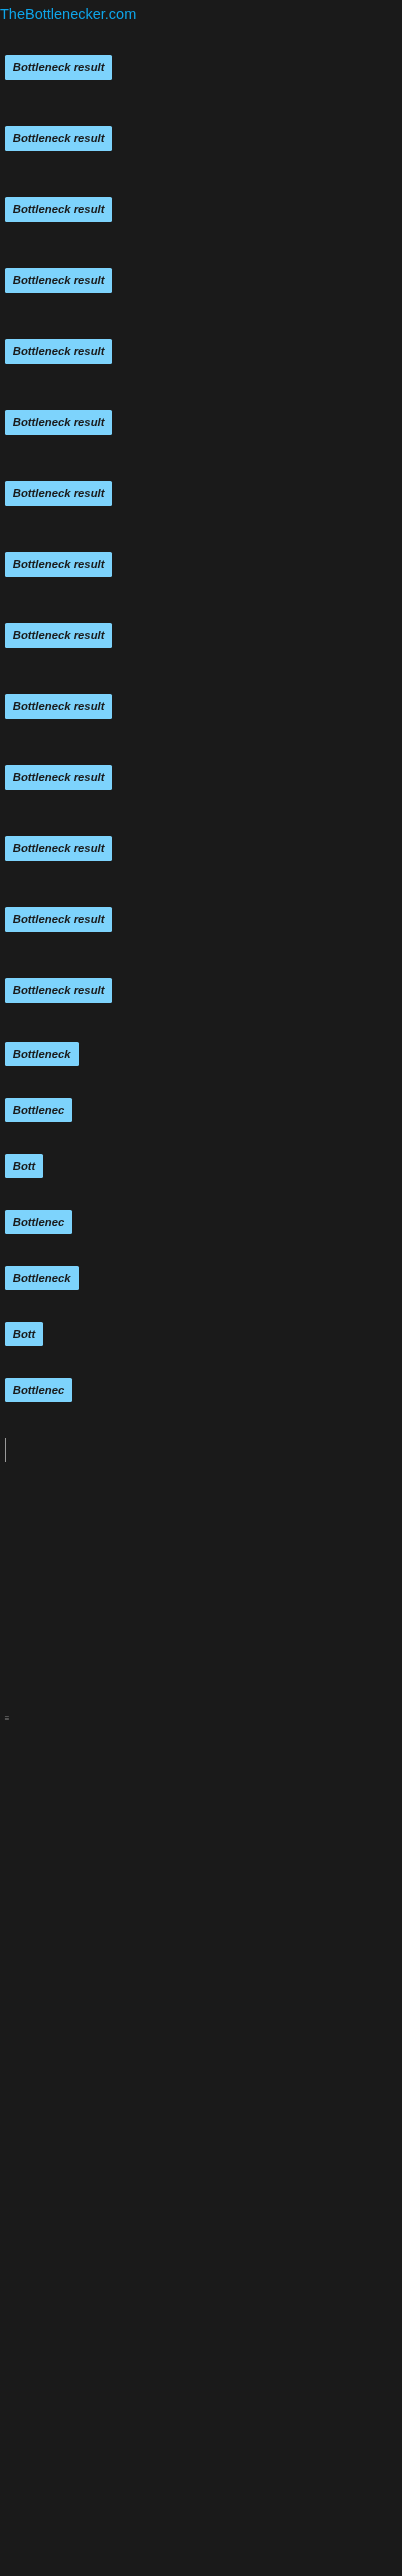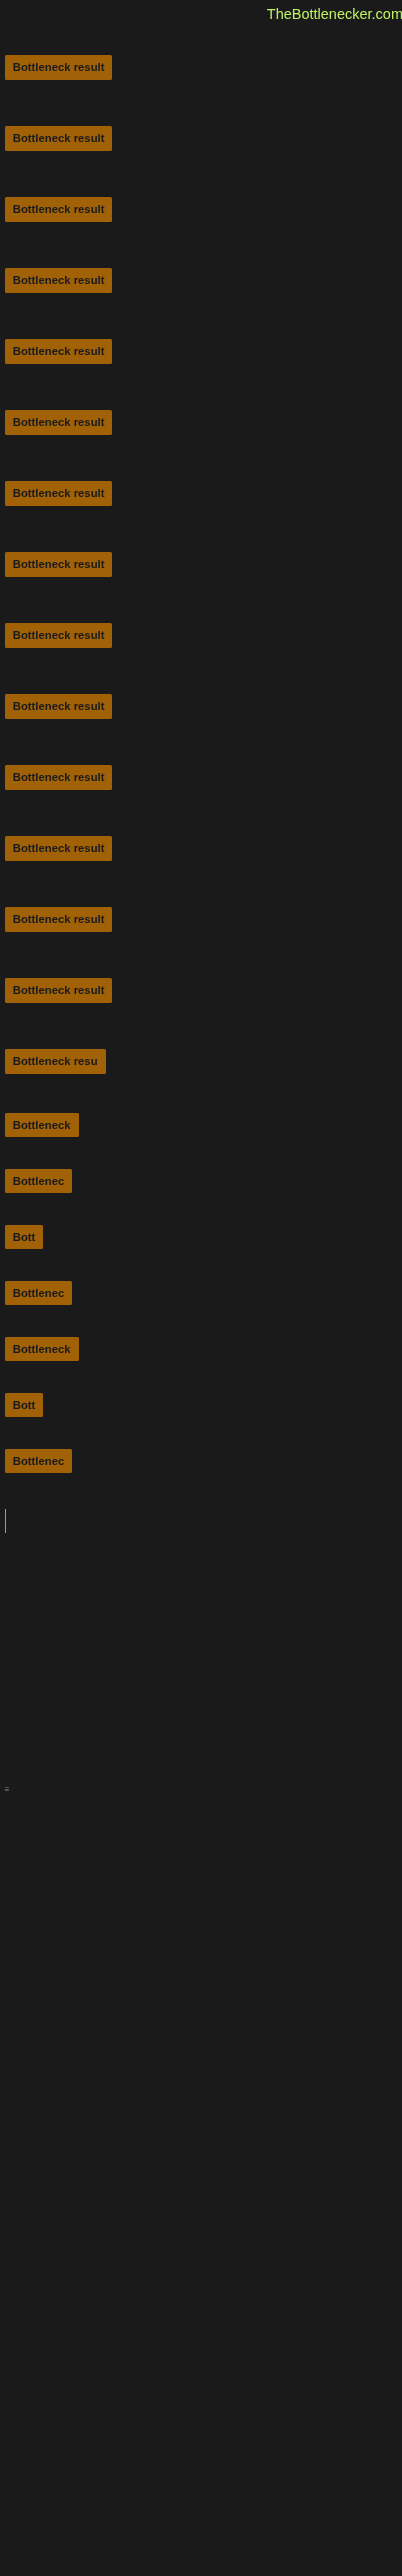--- a/index.html
+++ b/index.html
@@ -10,40 +10,41 @@
 
     body {
       width: 403px;
       min-height: 2576px;
       background-color: #1a1a1a;
       font-family: Arial, sans-serif;
       position: relative;
     }
 
     .site-title {
-      text-align: right;
-      color: #bef264;
+      text-align: left;
+      color: #0ea5e9;
       font-size: 14.5px;
       padding: 6.4px 0;
       background-color: #1a1a1a;
     }
 
     .bottleneck-items-container {
       padding: 3.2px 0;
     }
 
     .bottleneck-item {
       margin: 4.8px 3.2px;
       padding: 6.4px 8px;
-      background-color: #a16207;
+      background-color: #7dd3fc;
       color: #1a1a1a;
       font-size: 11.3px;
       font-weight: bold;
       display: inline-block;
       border-radius: 1.6px;
+      font-style: italic;
     }
 
     .row {
       padding: 3.2px 1.6px;
       height: 71px;
       display: flex;
       align-items: center;
     }
 
     .row-small {
@@ -125,23 +126,20 @@
     </div>
 
     <div class="row">
       <span class="bottleneck-item">Bottleneck result</span>
     </div>
 
     <div class="row">
       <span class="bottleneck-item">Bottleneck result</span>
     </div>
 
-    <div class="row">
-      <span class="bottleneck-item">Bottleneck resu</span>
-    </div>
 
     <div class="row row-small">
       <span class="bottleneck-item">Bottleneck</span>
     </div>
 
 
     <div class="row row-small">
       <span class="bottleneck-item">Bottlenec</span>
     </div>
 

